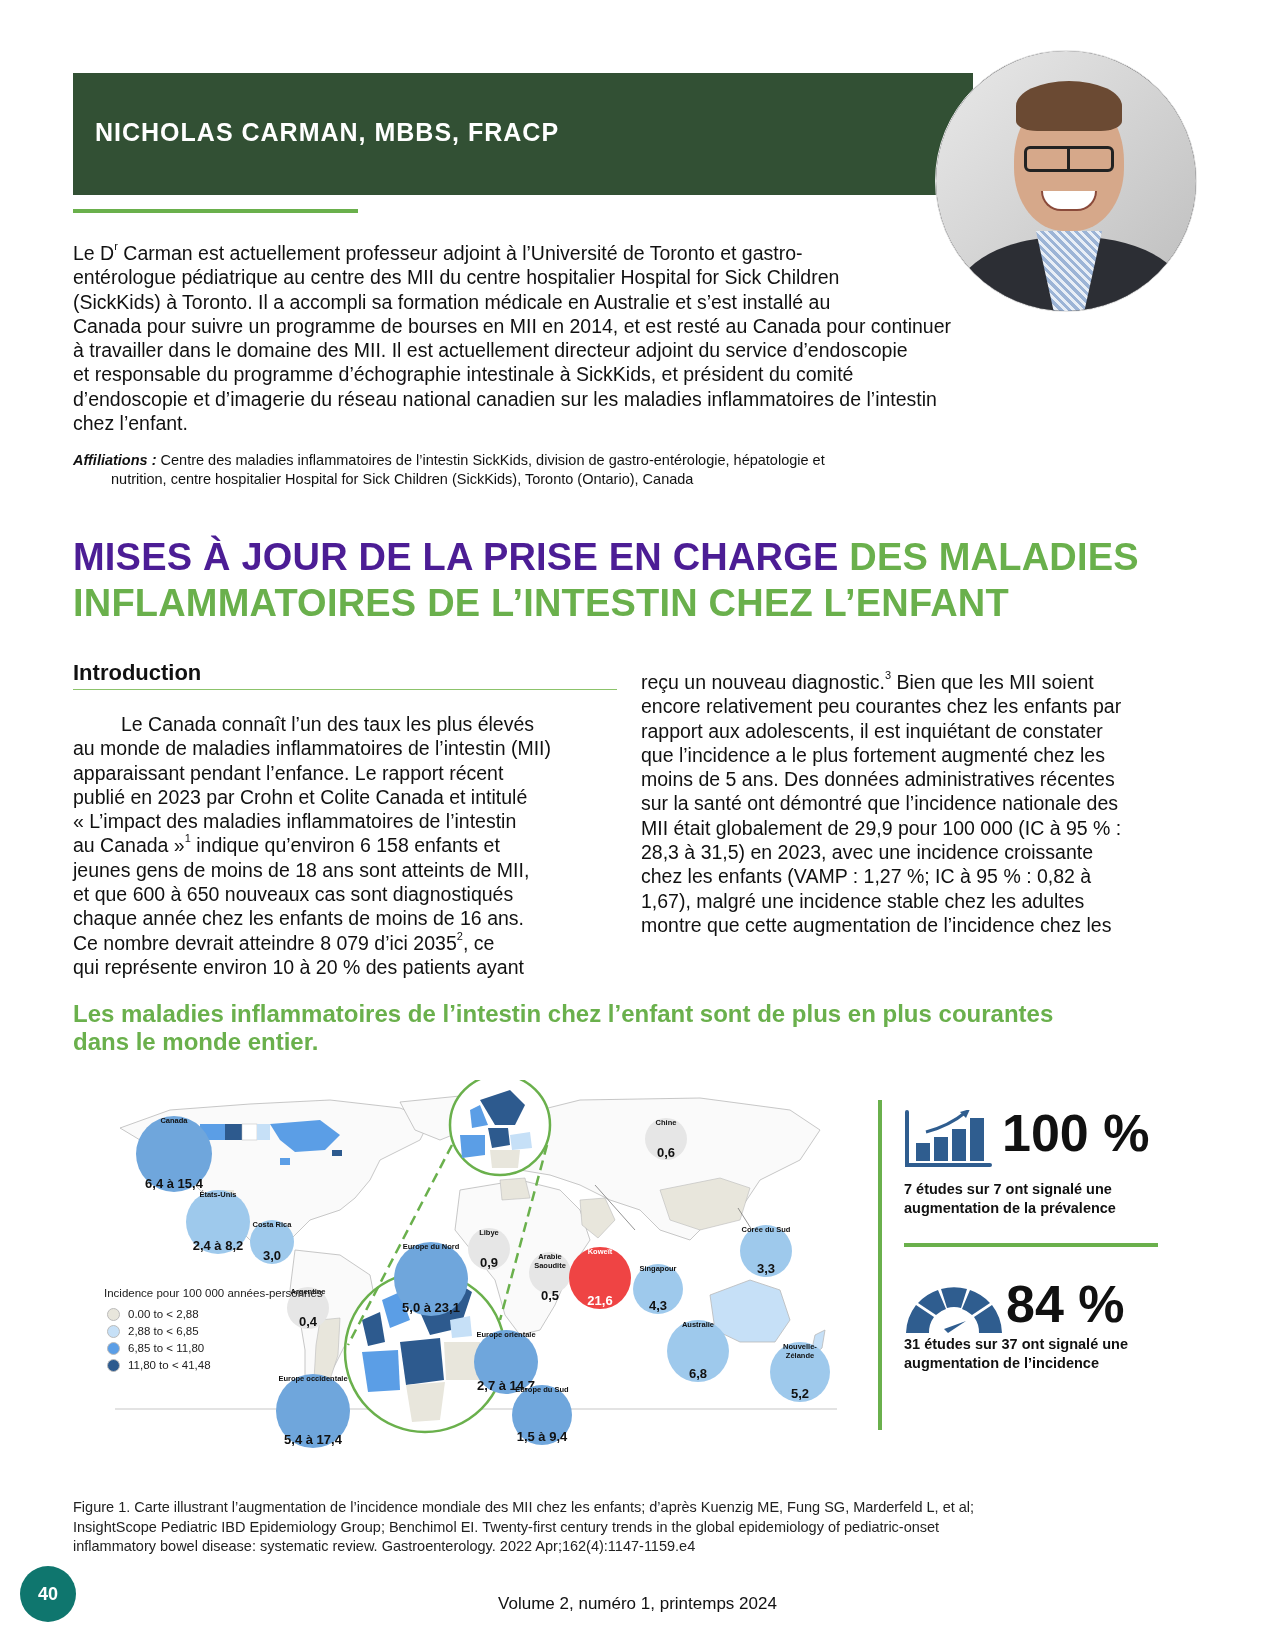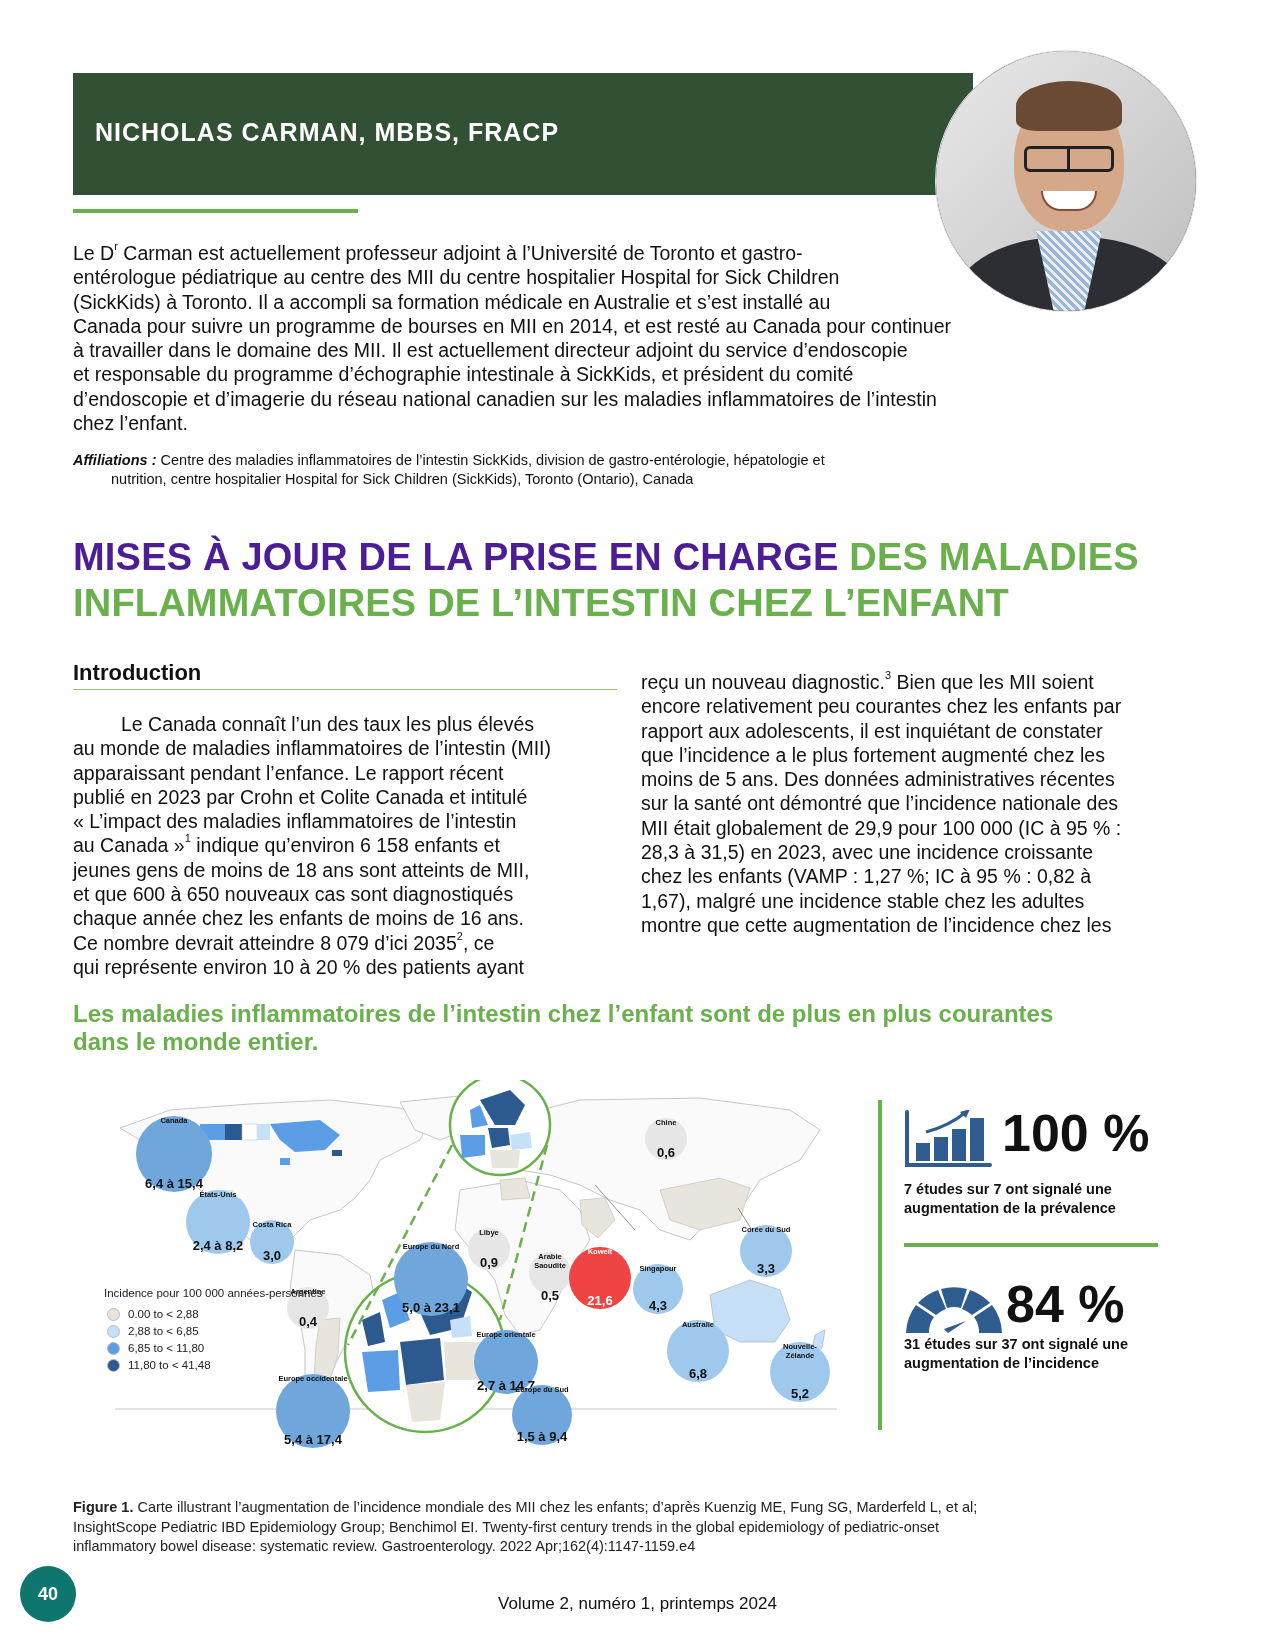--- a/index.html
+++ b/index.html
@@ -59,21 +59,21 @@
   .legend-item { display: flex; align-items: center; height: 16px; margin-bottom: 1px; }
   .legend-swatch { width: 13px; height: 13px; border-radius: 50%; margin-right: 8px; margin-left: 3px; }
 
   .stats-divider { position: absolute; left: 878px; top: 1100px; width: 4px; height: 330px; background: #6ab04c; }
   .stat-icon { position: absolute; }
   .stat-big { position: absolute; font-weight: bold; font-size: 52px; color: #111; line-height: 1; }
   .stat-text { position: absolute; font-weight: bold; font-size: 14.5px; line-height: 19px; color: #111; }
   .stat-rule { position: absolute; left: 904px; top: 1243px; width: 254px; height: 4px; background: #6ab04c; }
 
   .fig-caption { position: absolute; left: 73px; top: 1498px; width: 1130px; font-size: 14.5px; line-height: 19.5px; color: #222; }
-  .fig-caption .lab { font-weight: bold; }
+  .fig-caption .lab { font-weight: normal; }
   .page-badge { position: absolute; left: 20px; top: 1566px; width: 56px; height: 56px; border-radius: 50%; background: #0f766e; color: #fff; font-weight: bold; font-size: 18px; display: flex; align-items: center; justify-content: center; }
   .footer { position: absolute; left: 0; width: 1275px; top: 1594px; text-align: center; font-size: 17px; color: #111; }
 </style>
 </head>
 <body>
 
 <div class="author-banner"></div>
 <div class="author-name">NICHOLAS CARMAN, MBBS, FRACP</div>
 <div class="author-photo" title="Portrait of Dr. Nicholas Carman">
   <div class="bg"></div>

